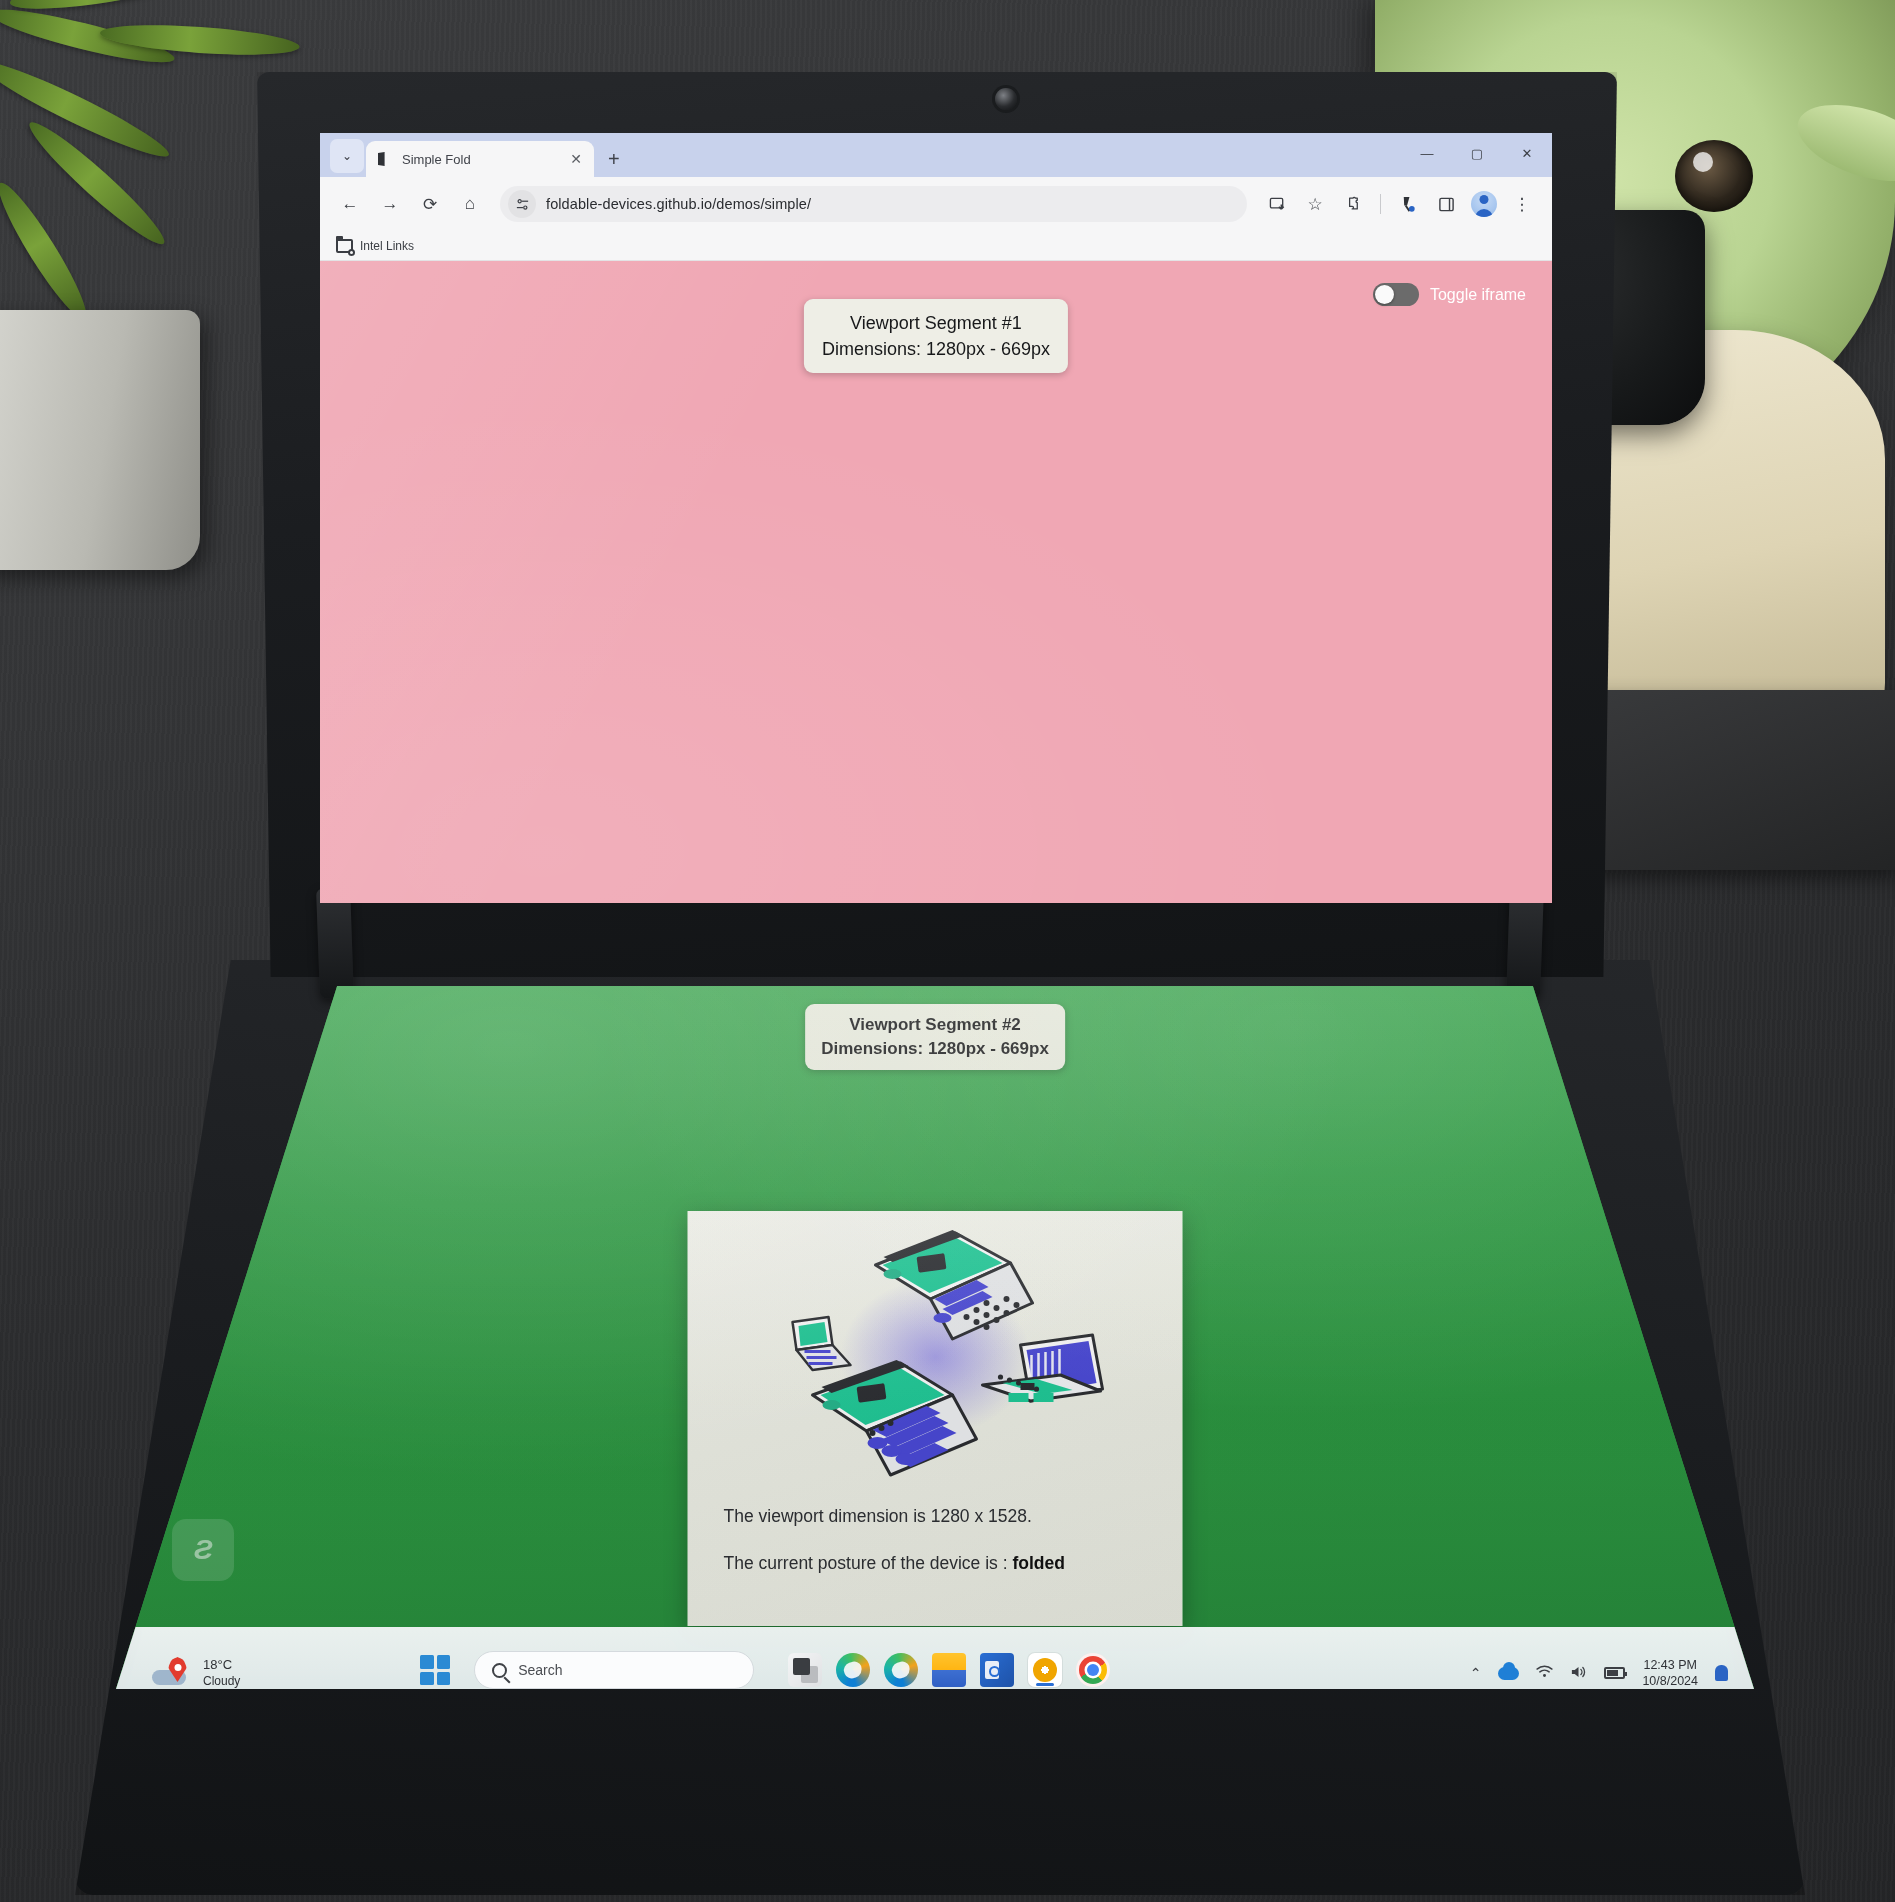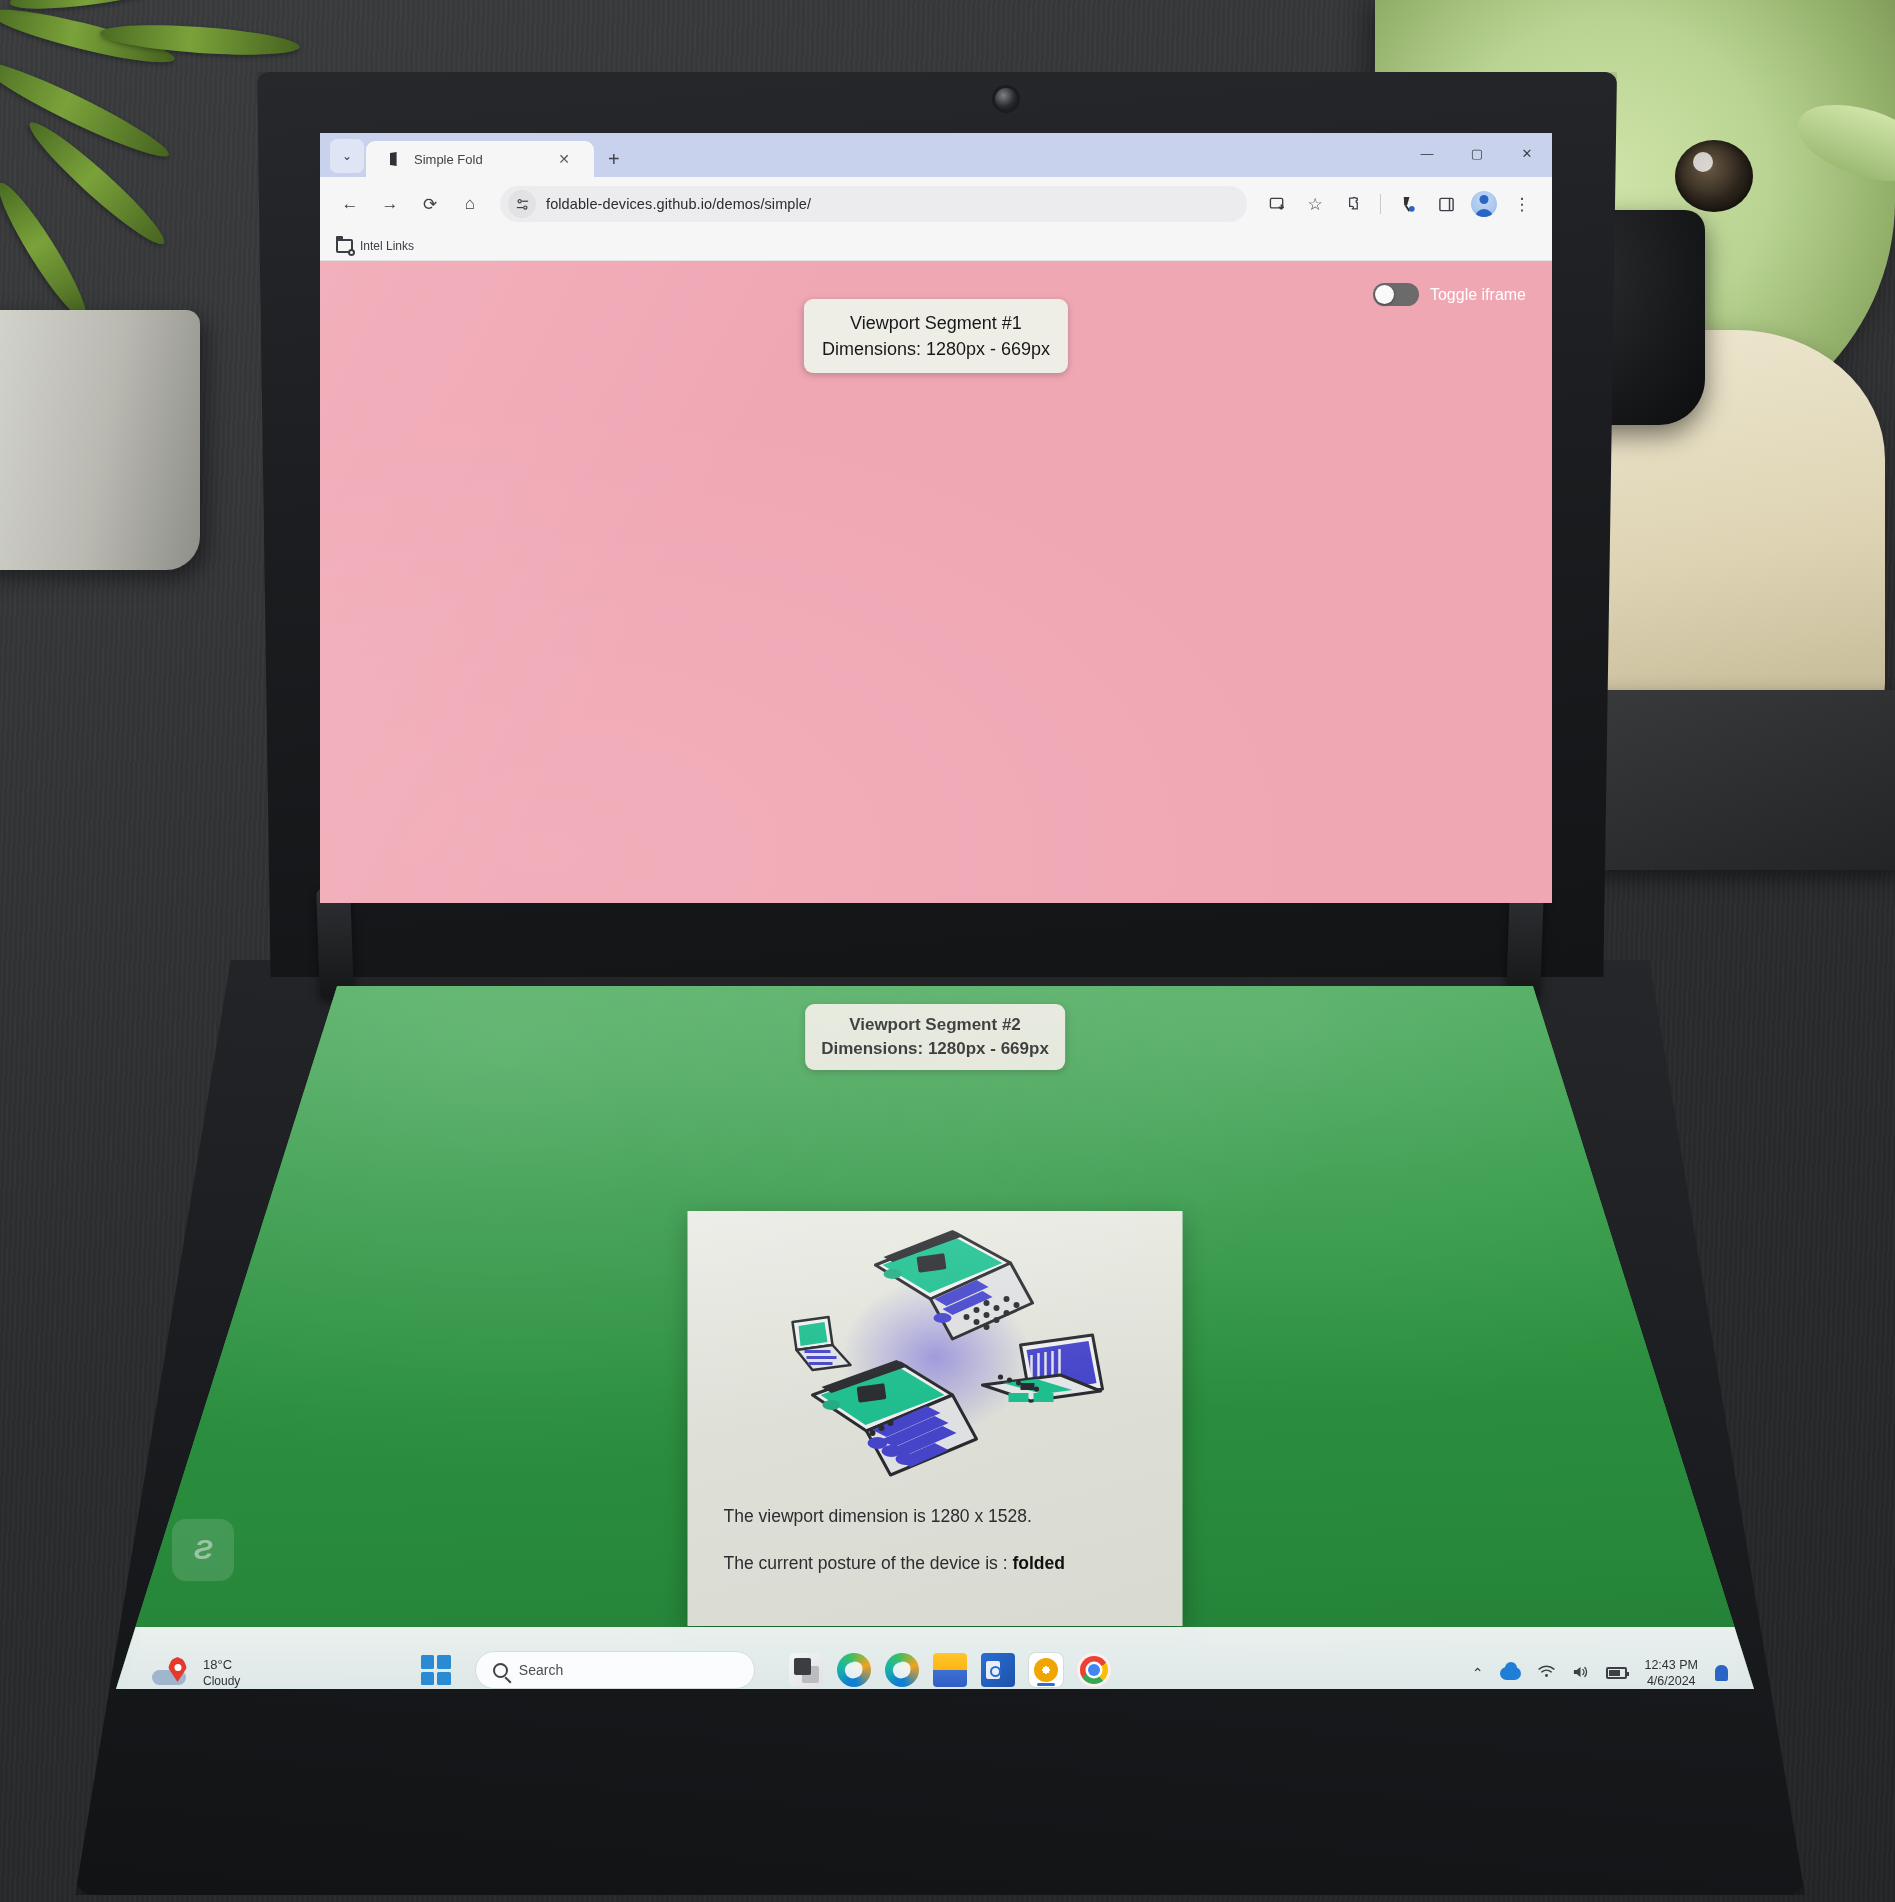--- a/index.html
+++ b/index.html
@@ -132,21 +132,21 @@
     display:flex; align-items:flex-end; position:relative;
     padding-left:6px;
   }
   .tab-menu-btn {
     width:34px; height:34px; margin:0 2px 4px 4px; border-radius:7px;
     background:#dfe5f5; display:flex; align-items:center; justify-content:center;
     color:#3b3d44; font-size:12px;
   }
   .tab {
     display:flex; align-items:center; gap:9px;
-    height:36px; min-width:228px; padding:0 24px;
+    height:36px; min-width:228px; padding:0 12px;
     background:#f6f6f7; border-radius:9px 9px 0 0;
     font-size:13px; color:#40434a;
   }
   .tab-fav {
     width:15px; height:14px; position:relative; flex:none;
     background:#2f3136;
     clip-path: polygon(0 8%, 44% 0, 44% 100%, 0 92%, 0 8%);
   }
   .tab-fav::after{
     content:""; position:absolute; left:56%; top:0; width:44%; height:100%;
@@ -733,20 +733,20 @@
               <path d="M2 5h3l4-3.2v10.4L5 9H2z" fill="#3c3f44"></path>
               <path d="M11.5 4.2a4 4 0 0 1 0 5.6" fill="none" stroke="#3c3f44" stroke-width="1.4" stroke-linecap="round"></path>
               <path d="M13.6 2.3a7 7 0 0 1 0 9.4" fill="none" stroke="#3c3f44" stroke-width="1.4" stroke-linecap="round"></path>
             </svg>
           </span>
           <span class="batt">
               <i></i>
             </span>
           <span class="clock">
             <div>12:43 PM</div>
-            <div>4/6/2024</div>
+            <div>10/8/2024</div>
           </span>
           <span class="bell"></span>
         </div>
       </div>
     </div>
   </div>
 </div>
 
 </body></html>

